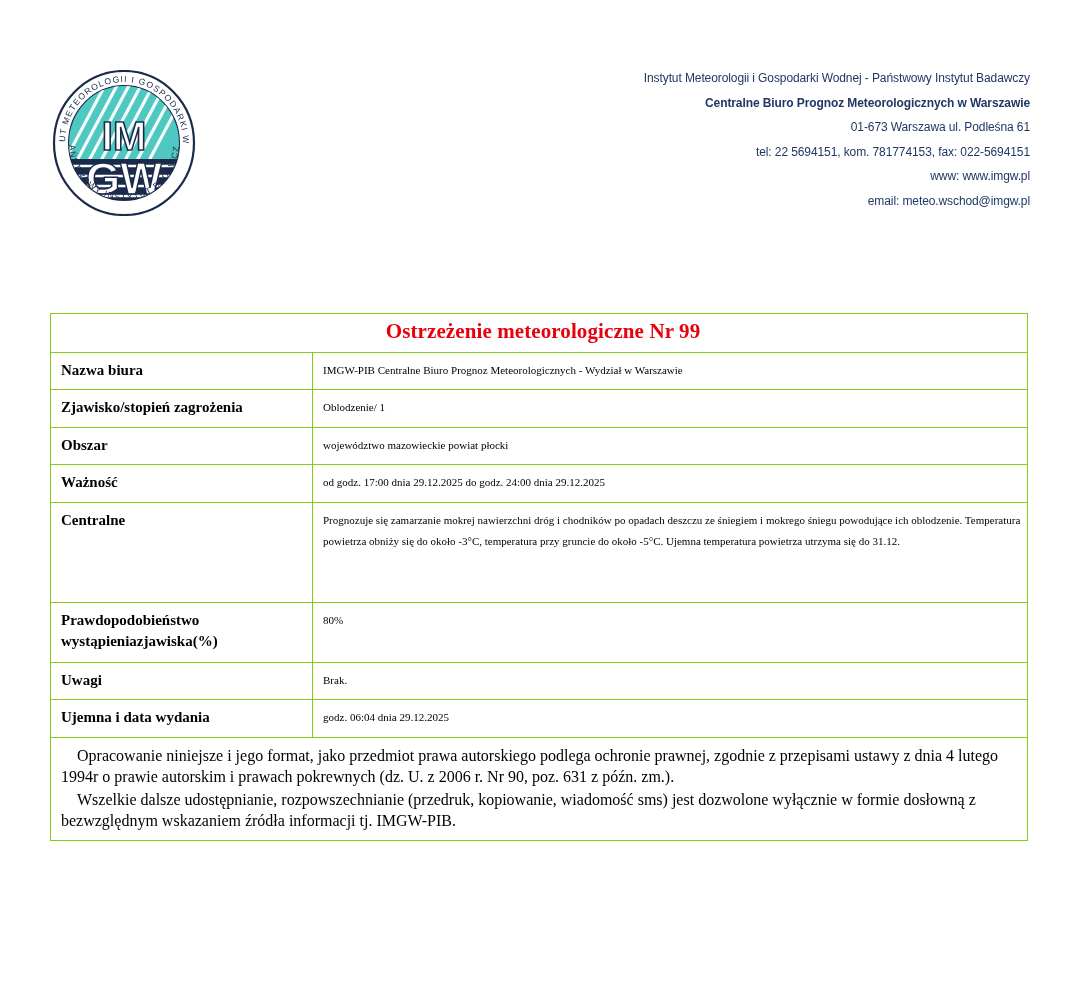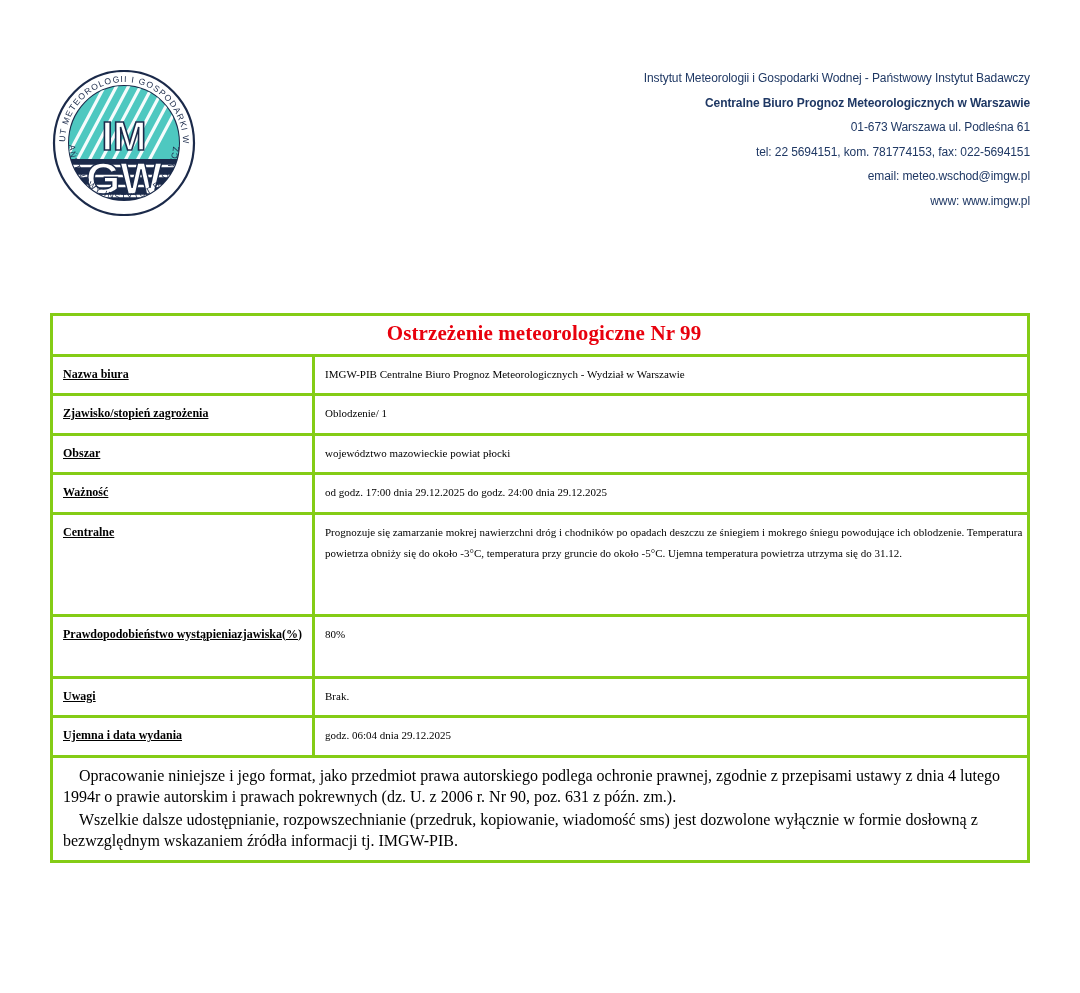--- a/index.html
+++ b/index.html
@@ -55,44 +55,43 @@
   .doc-table {
     position: absolute;
     left: 50px;
     top: 313px;
     width: 977px;
     border-collapse: collapse;
     table-layout: fixed;
     font-size: 16.5px;
   }
   .doc-table td {
-    border: 3px solid #84cc16;
+    border: 1px solid #84cc16;
     padding: 7px 2px 8px 10px;
     vertical-align: top;
     line-height: 21.5px;
     margin-top: 40px;
   }
   .col-label { width: 262px; }
   .col-value { width: 715px; }
 
   .title-cell {
     text-align: center;
     padding: 10px 8px 12px 8px;
   }
   .title-text {
     color: #e8000d;
     font-weight: bold;
     font-size: 21px;
     letter-spacing: 0.1px;
   }
   .label-cell {
     font-weight: bold;
-    font-size: 12px;
+    font-size: 15px;
     padding-top: 9px;
-    text-decoration: underline;
   }
   .value-cell {
     font-size: 11px;
   }
   .value-cell b { font-weight: normal; }
 
   .tall-cell { height: 84px; }
   .prob-cell { height: 44px; }
   .sms-cell  { line-height: 22px; }
 
@@ -162,22 +161,22 @@
         <textPath href="#arcBot" startOffset="50%" text-anchor="middle">· PAŃSTWOWY INSTYTUT BADAWCZY ·</textPath>
       </text>
     </svg>
   </div>
 
   <div class="header-text">
     <div>Instytut Meteorologii i Gospodarki Wodnej - Państwowy Instytut Badawczy</div>
     <div class="line-bold">Centralne Biuro Prognoz Meteorologicznych w Warszawie</div>
     <div>01-673 Warszawa ul. Podleśna  61</div>
     <div>tel: 22 5694151, kom. 781774153, fax: 022-5694151</div>
+    <div>www: www.imgw.pl</div>
     <div>email: meteo.wschod@imgw.pl</div>
-    <div>www: www.imgw.pl</div>
   </div>
 </div>
 
 <table class="doc-table">
   <colgroup>
     <col class="col-label">
     <col class="col-value">
   </colgroup>
   <tbody>
     <tr>

